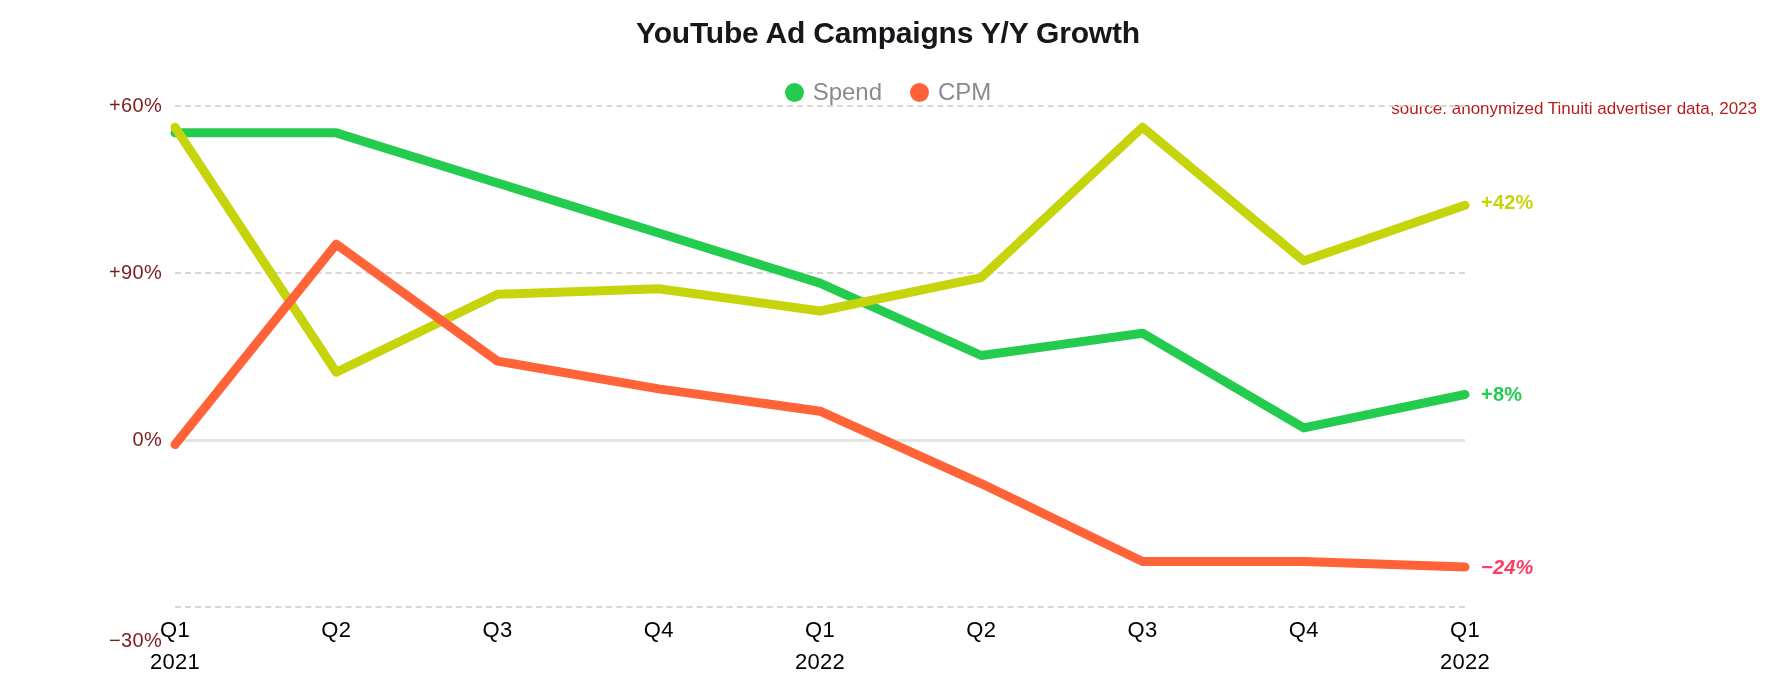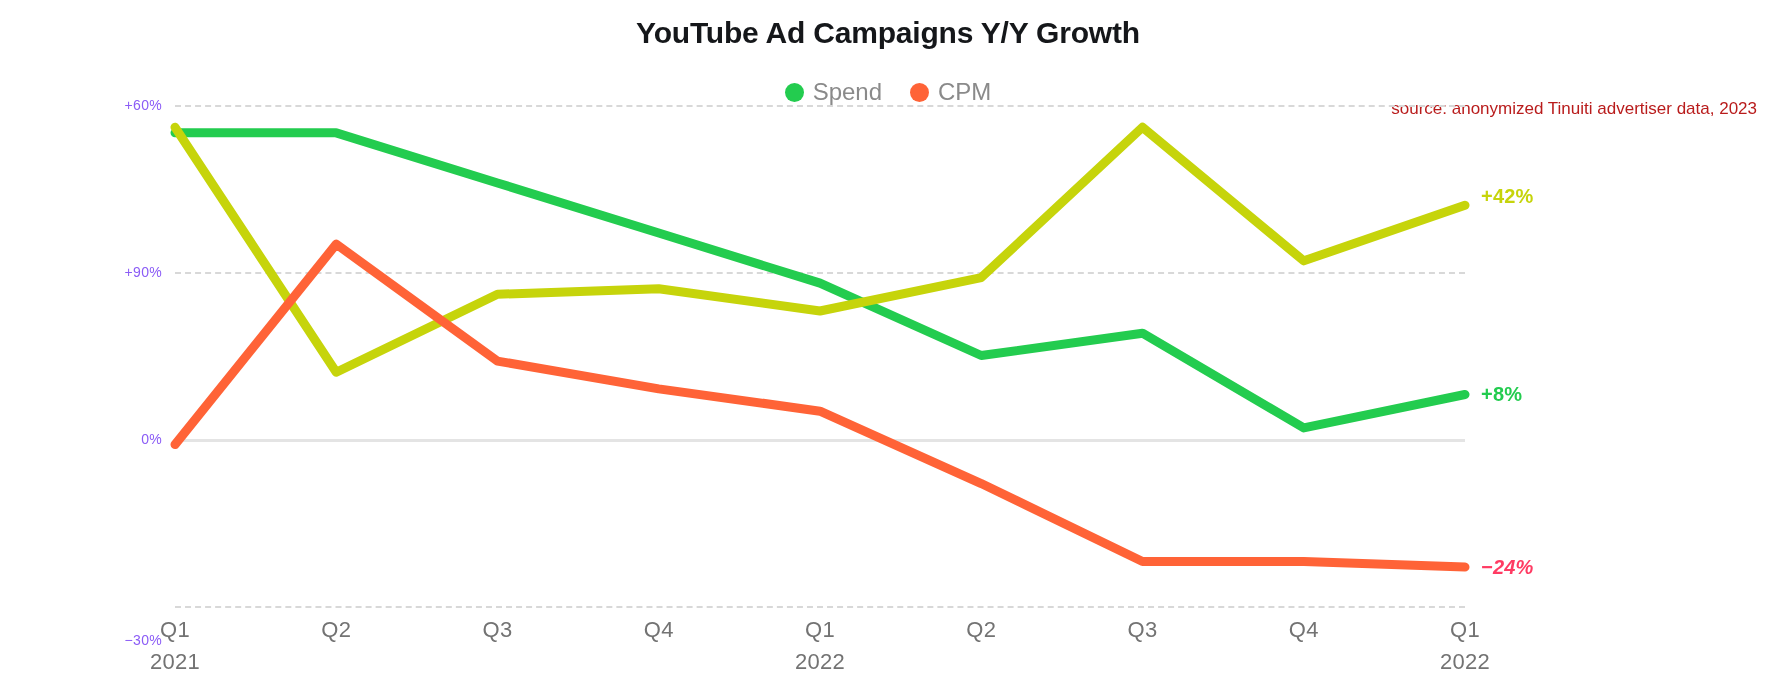--- a/index.html
+++ b/index.html
@@ -50,33 +50,33 @@
     border-top: 2px dashed #d8d8d8;
   }
   .gridline.zero {
     border-top: 3px solid #e4e4e4;
   }
   
   .y-label {
     position: absolute;
     right: 1614px; 
     text-align: right;
-    font-size: 14px;
-    color: #8b5cf6;
+    font-size: 20px;
+    color: #7f1d1d;
     white-space: nowrap;
     transform: translateY(-50%);
     letter-spacing: 0.3px;
   }
   
   .x-label {
     position: absolute;
     top: 617px;
     text-align: center;
     font-size: 22px;
-    color: #737373;
+    color: #000000;
     white-space: nowrap;
     transform: translateX(-50%);
     letter-spacing: 0.3px;
   }
   .x-label .x-year {
     display: block;
     margin-top: 6px;
   }
   
   #legend {
@@ -191,17 +191,17 @@
       </div>
     <svg id="lines-svg" viewBox="0 0 1290 501" preserveAspectRatio="none">
         <path d="M0.00 27.83 L161.25 27.83 L322.50 77.93 L483.75 128.03 L645.00 178.13 L806.25 250.50 L967.50 228.23 L1128.75 322.87 L1290.00 289.47" class="series-path" stroke="#23cc4f"></path>
         <path d="M0.00 22.27 L161.25 267.20 L322.50 189.27 L483.75 183.70 L645.00 205.97 L806.25 172.57 L967.50 22.27 L1128.75 155.87 L1290.00 100.20" class="series-path" stroke="#c6d40b"></path>
         <path d="M0.00 339.57 L161.25 139.17 L322.50 256.07 L483.75 283.90 L645.00 306.17 L806.25 378.53 L967.50 456.47 L1128.75 456.47 L1290.00 462.03" class="series-path" stroke="#ff6337"></path>
       </svg>
   </div>
 
   <div id="end-labels">
       <div class="end-label" style="left: 1481px; top: 394.467px; color: rgb(35, 204, 79);">+8%</div>
-      <div class="end-label" style="left: 1481px; top: 196px; color: rgb(198, 212, 11);">+42%</div>
+      <div class="end-label" style="left: 1481px; top: 202px; color: rgb(198, 212, 11);">+42%</div>
       <div class="end-label" style="left: 1481px; top: 567.033px; color: rgb(255, 59, 99); font-style: italic;">−24%</div>
     </div>
 
 </div>
 
 </body></html>

